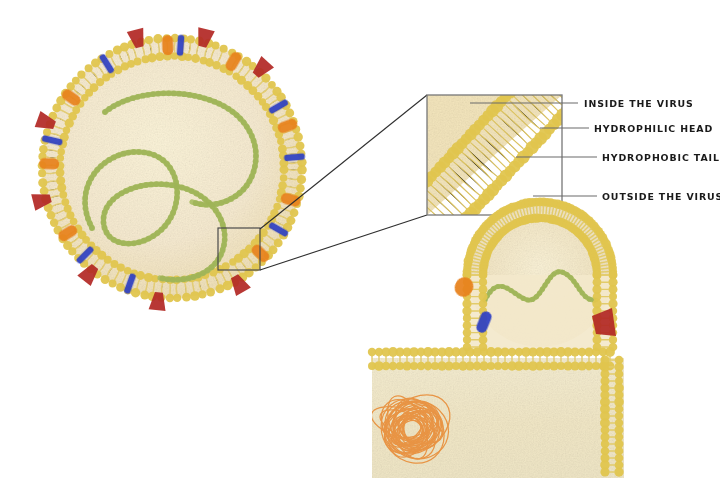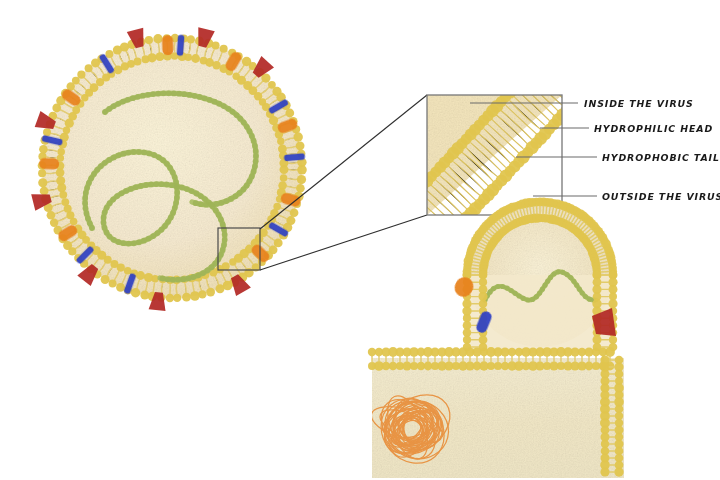--- a/index.html
+++ b/index.html
@@ -3,21 +3,21 @@
 <meta charset="utf-8">
 <style>
   html,body{margin:0;padding:0;}
   body{
     width:720px;height:480px;
     background:#ffffff;
     font-family:"DejaVu Sans", sans-serif;
     overflow:hidden;
     position:relative;
   }
-  #stage{position:absolute;left:0;top:0;width:603px;height:480px;font-style:italic;}
+  #stage{position:absolute;left:0;top:0;width:603px;height:480px;}
   svg{display:block;}
   .lbl{
     font-family:"DejaVu Sans", sans-serif;
     font-size:9.4px;
     letter-spacing:0.9px;
     fill:#1a1a1a;
     font-weight:600;
   }
 </style>
 </head>

